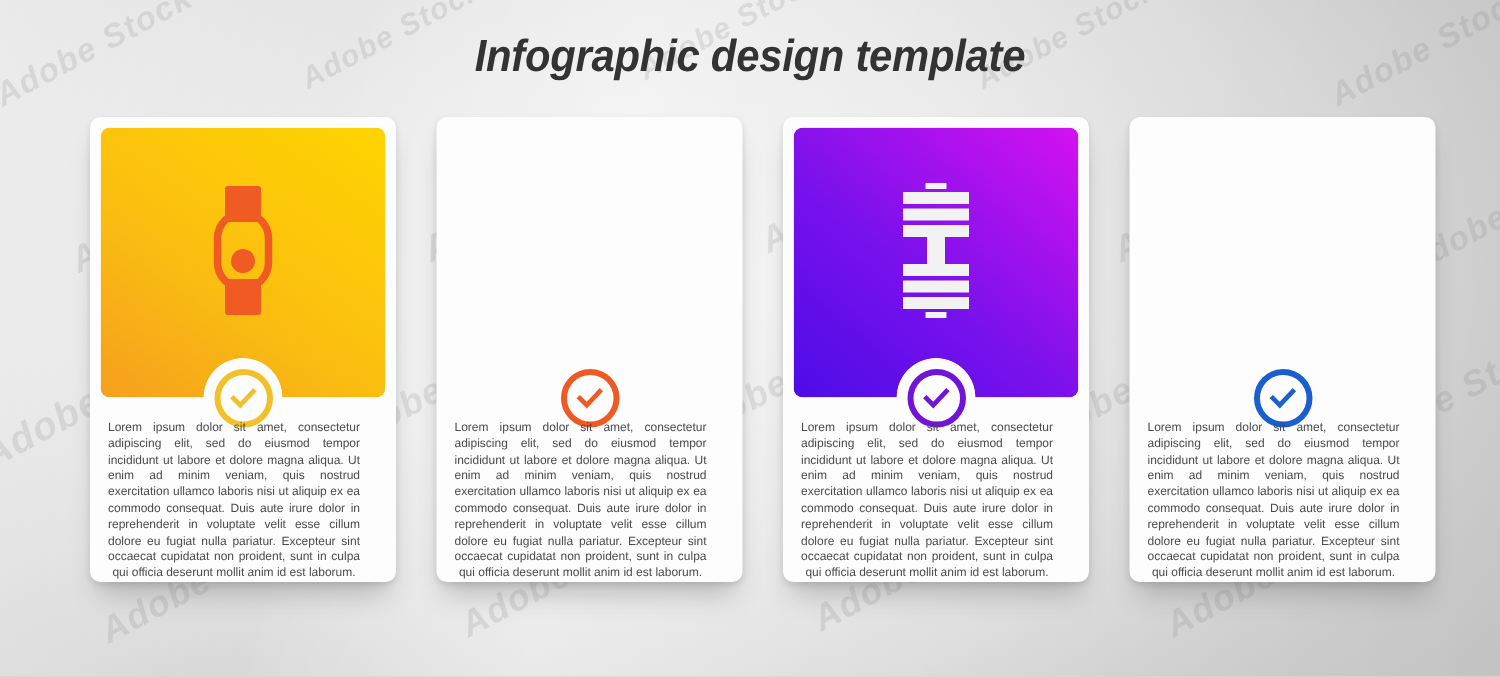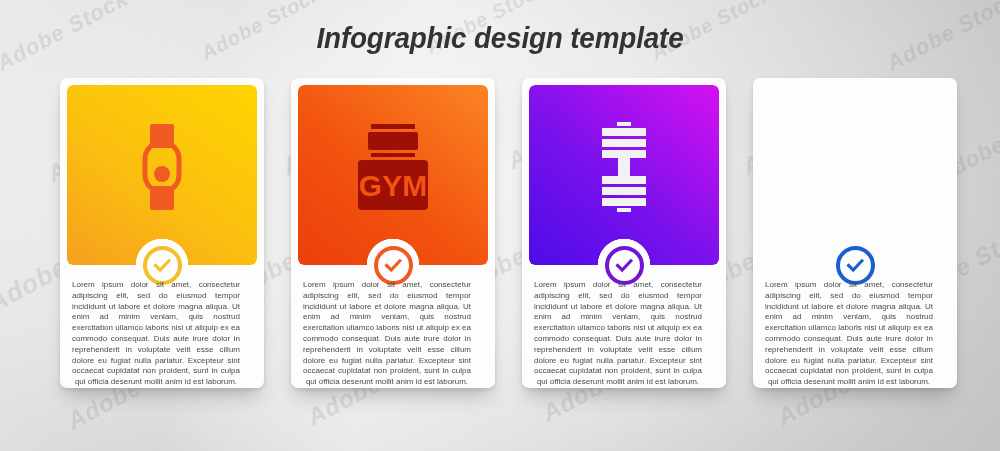--- a/index.html
+++ b/index.html
@@ -205,35 +205,20 @@
         <div class="badge-ring" style="border-color:#f2c029;">
           <svg width="22" height="22" viewBox="0 0 24 24">
             <path d="M5 12.5 L10 17.5 L19.5 7.5" fill="none" stroke="#f2c029" stroke-width="3.4" stroke-linecap="square" stroke-linejoin="miter"></path>
           </svg>
         </div>
       </div>
       <div class="body-text">Lorem ipsum dolor sit amet, consectetur adipiscing elit, sed do eiusmod tempor incididunt ut labore et dolore magna aliqua. Ut enim ad minim veniam, quis nostrud exercitation ullamco laboris nisi ut aliquip ex ea commodo consequat. Duis aute irure dolor in reprehenderit in voluptate velit esse cillum dolore eu fugiat nulla pariatur. Excepteur sint occaecat cupidatat non proident, sunt in culpa qui officia deserunt mollit anim id est laborum.</div>
     </div>
 
     <div class="card">
-      <div class="panel-wrap">
-        <div class="panel" style="background:linear-gradient(40deg,#ec3f0c 0%,#f2530f 45%,#fb8423 100%);">
-          <div class="icon-holder">
-            <svg class="gicon" width="78" height="86" viewBox="0 0 78 86">
-              <g fill="#9c1006">
-                <rect x="17" y="0" width="44" height="5"></rect>
-                <rect x="14" y="8" width="50" height="18" rx="2"></rect>
-                <rect x="17" y="29" width="44" height="4"></rect>
-                <rect x="4" y="36" width="70" height="50" rx="4"></rect>
-              </g>
-              <text x="39" y="72" text-anchor="middle" font-family="Liberation Sans, sans-serif" font-size="30" font-weight="bold" fill="#f2530f">GYM</text>
-            </svg>
-          </div>
-        </div>
-      </div>
       <div class="badge">
         <div class="badge-ring" style="border-color:#ef5a24;">
           <svg width="22" height="22" viewBox="0 0 24 24">
             <path d="M5 12.5 L10 17.5 L19.5 7.5" fill="none" stroke="#ef5a24" stroke-width="3.4" stroke-linecap="square" stroke-linejoin="miter"></path>
           </svg>
         </div>
       </div>
       <div class="body-text">Lorem ipsum dolor sit amet, consectetur adipiscing elit, sed do eiusmod tempor incididunt ut labore et dolore magna aliqua. Ut enim ad minim veniam, quis nostrud exercitation ullamco laboris nisi ut aliquip ex ea commodo consequat. Duis aute irure dolor in reprehenderit in voluptate velit esse cillum dolore eu fugiat nulla pariatur. Excepteur sint occaecat cupidatat non proident, sunt in culpa qui officia deserunt mollit anim id est laborum.</div>
     </div>
 

